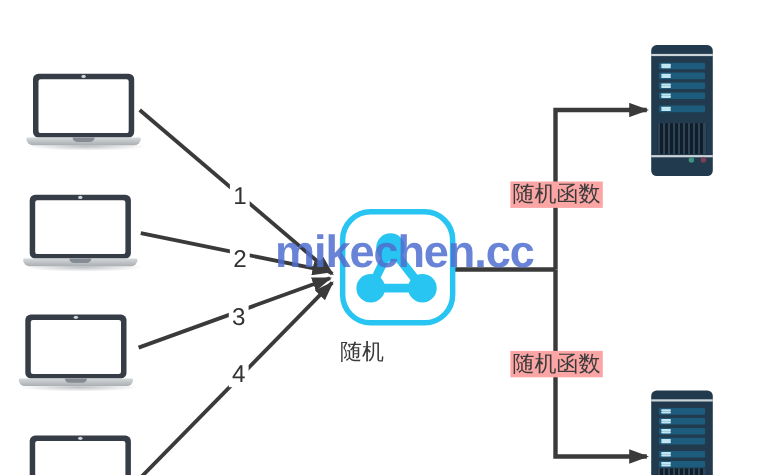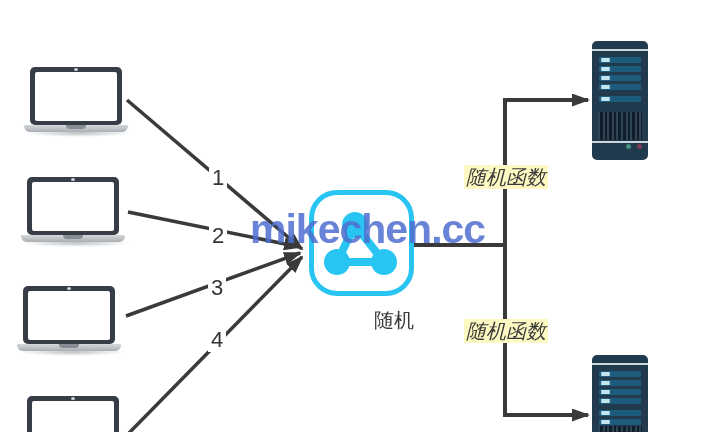--- a/index.html
+++ b/index.html
@@ -29,23 +29,23 @@
   .slot.gap{margin-top:6px;}
   .slot i{position:absolute;left:2px;width:9px;height:1.8px;background:#c2e5f2;border-radius:1px;}
   .slot i:first-child{top:1px;} .slot i:last-child{bottom:1px;}
   .srv-vent{position:absolute;top:71px;left:6px;right:6px;height:28px;background:repeating-linear-gradient(90deg,#2e4557 0 2px,#111d28 2px 4.6px);}
   .srv-divider{position:absolute;top:100px;left:0;right:0;height:2px;background:#ccd5da;}
   .srv-foot{position:absolute;bottom:5px;right:6px;}
   .led{display:inline-block;width:5px;height:5px;border-radius:50%;margin-left:6px;vertical-align:middle;}
   .led-g{background:#3f9180;} .led-r{background:#7f3d57;}
   
   .edge-num{position:absolute;z-index:4;background:#ffffff;color:#333333;font-size:22px;line-height:1;padding:1px 3px;}
-  .hub-label{position:absolute;left:309px;top:308px;width:105px;text-align:right;z-index:4;
+  .hub-label{position:absolute;left:309px;top:308px;width:105px;text-align:left;z-index:4;
              color:#3a3a3a;font-size:20px;line-height:1.2;}
-  .branch-label{position:absolute;z-index:4;background:#fef9c3;color:#3a3a3a;font-size:20px;line-height:1.2;padding:0 2px;font-style:italic;}
+  .branch-label{position:absolute;z-index:4;background:#fca5a5;color:#3a3a3a;font-size:20px;line-height:1.2;padding:0 2px;}
   .branch-label.top{left:464px;top:165px;}
   .branch-label.bottom{left:464px;top:319px;}
   
   .watermark{position:absolute;left:250px;top:209px;z-index:5;color:#4f6fd0;opacity:.85;
              font-size:41px;font-weight:700;letter-spacing:-1px;line-height:1;}
 </style>
 </head>
 <body>
 
 <div class="stage">

